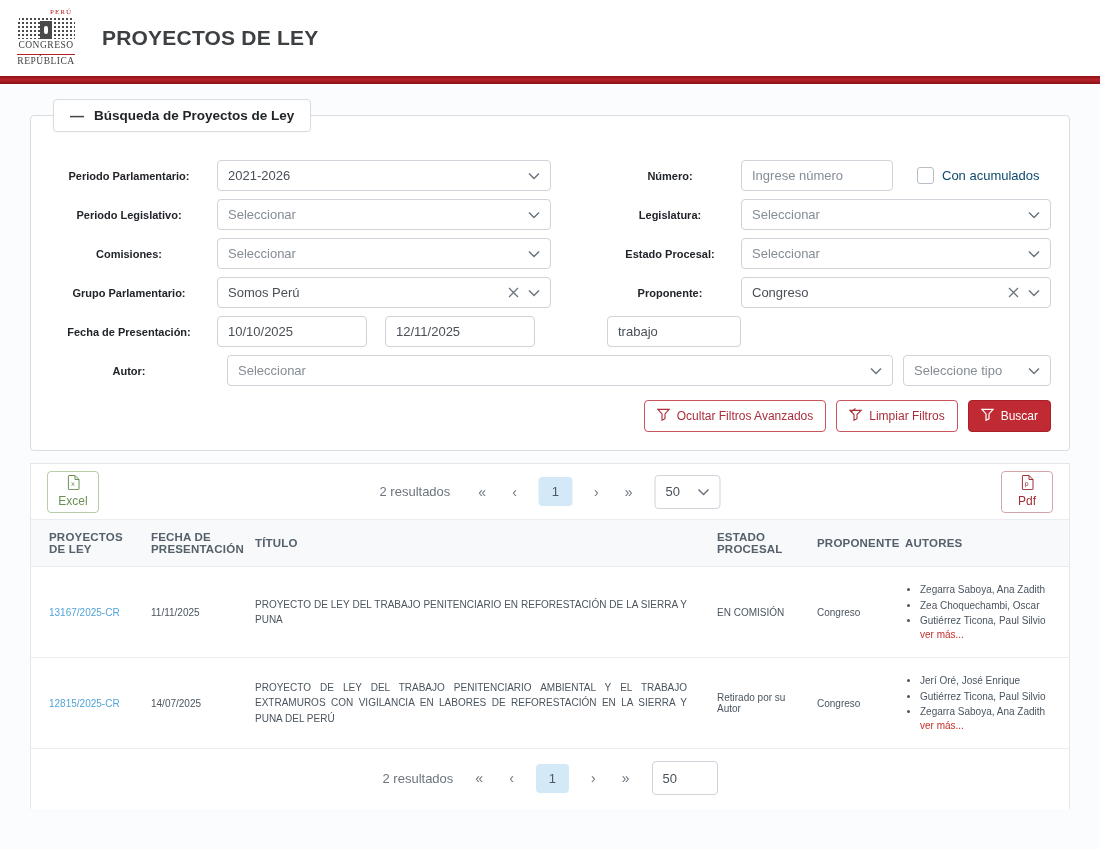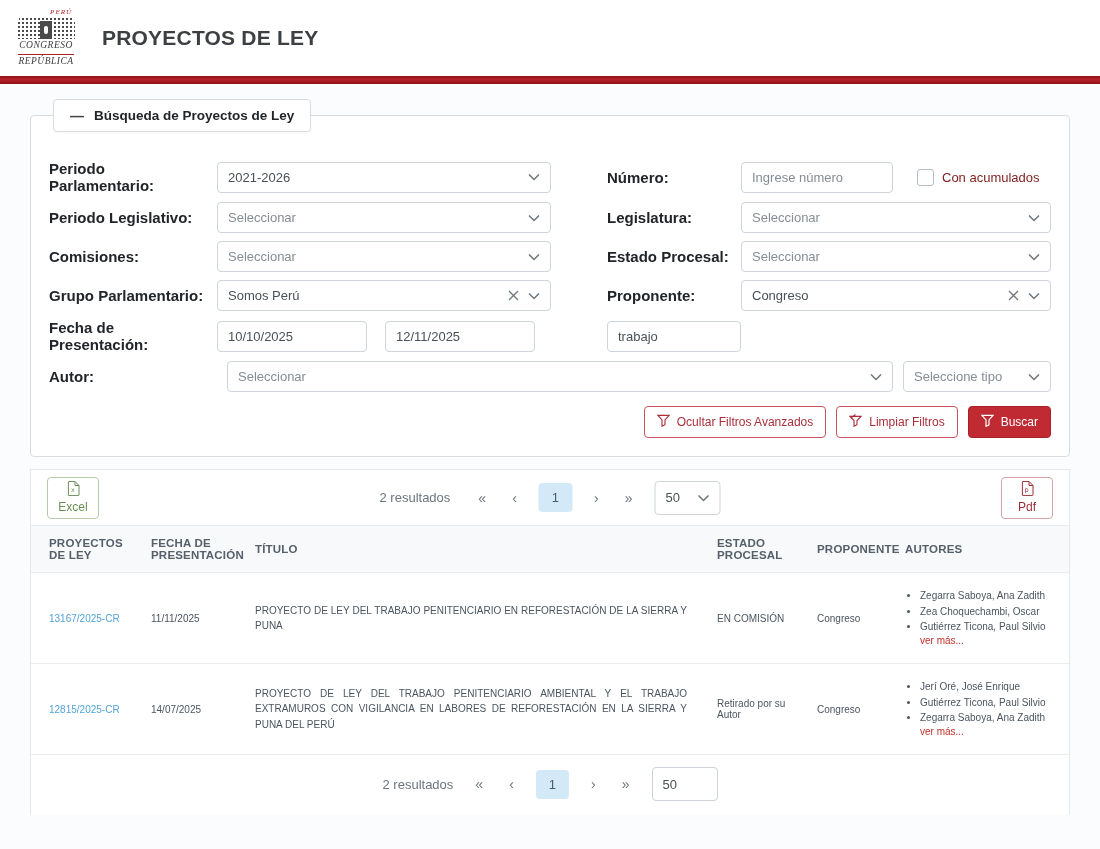--- a/index.html
+++ b/index.html
@@ -1,47 +1,47 @@
 <!DOCTYPE html>
 <html><head>
 <meta charset="utf-8">
 <style>
   * { margin:0; padding:0; box-sizing:border-box; }
   html,body { width:1100px; height:849px; background:#fbfcfd; font-family:"Liberation Sans","DejaVu Sans",sans-serif; overflow:hidden; }
 
   
   .app-header { background:#fff; height:76px; display:flex; align-items:center; gap:24px; padding-left:14px; }
-  .logo { width:64px; text-align:center; line-height:1;font-style:italic; }
+  .logo { width:64px; text-align:center; line-height:1; }
   .logo-peru { font-family:"Liberation Serif",serif; font-size:7px; color:#b01f24; letter-spacing:1px; text-align:right; padding-right:6px; margin-bottom:1px; }
   .logo svg { display:block; margin:0 auto; }
   .logo-congreso { font-family:"Liberation Serif",serif; font-size:9.5px; color:#3e3e3e; letter-spacing:.5px; margin-top:2px; }
   .logo-republica { font-family:"Liberation Serif",serif; font-size:9.5px; color:#3e3e3e; letter-spacing:.5px; margin-top:3px; border-top:1px solid #b01f24; padding-top:2px; display:inline-block; }
   .page-title { font-size:21px; font-weight:700; color:#3c4043; letter-spacing:.2px; }
   .red-bar { height:8px; background:linear-gradient(180deg,#8e1216 0%,#b5232a 45%,#8e1216 100%); }
 
   .main { padding:31px 30px 0 30px; }
 
   
   .search-card { position:relative; background:#fff; border:1px solid #d9dde1; border-radius:4px; padding:44px 18px 18px 18px; }
   .legend-tab { position:absolute; top:-17px; left:22px; background:#fff; border:1px solid #d9dde1; border-radius:4px; padding:8px 16px; font-size:13.5px; font-weight:700; color:#212529; display:flex; align-items:center; gap:10px; box-shadow:0 1px 2px rgba(0,0,0,.03); cursor:pointer; }
   .collapse-glyph { font-weight:700; color:#444; font-size:14px; line-height:10px; }
 
   .form-row { display:grid; grid-template-columns:168px 334px 56px 134px 1fr; align-items:center; margin-bottom:8px; }
   .form-row-autor { display:grid; grid-template-columns:168px 1fr 148px; grid-column-gap:10px; align-items:center; margin-bottom:8px; }
-  .flabel { font-size:15px; font-weight:700; color:#212529; padding-right:8px; }
+  .flabel { font-size:11px; font-weight:700; color:#212529; padding-right:8px;text-align:center; }
   .control { height:31px; background:#fff; border:1px solid #ced4da; border-radius:4px; display:flex; align-items:center; padding:0 10px; font-size:13px; color:#495057; gap:9px; cursor:pointer; }
   .control .value { flex:1; white-space:nowrap; overflow:hidden; }
   .control .value.ph { color:#858d95; }
   input.control { cursor:text; width:100%; }
   input.control::placeholder { color:#858d95; }
   .chev { flex:0 0 auto; display:flex; }
   .clear-x { flex:0 0 auto; display:flex; }
   .numero-cell { display:flex; align-items:center; gap:24px; }
   .numero-cell input { width:152px; }
-  .checkbox-wrap { display:flex; align-items:center; gap:8px; font-size:13px; color:#7f1d1d; cursor:pointer; white-space:nowrap; }
+  .checkbox-wrap { display:flex; align-items:center; gap:8px; font-size:13px; color:#0c4a6e; cursor:pointer; white-space:nowrap; }
   .checkbox-box { width:17px; height:17px; border:1px solid #b6bec5; border-radius:3px; background:#fff; }
   .dates-cell { display:flex; gap:18px; }
   .dates-cell .control { width:150px; cursor:text; }
 
   .filter-actions { display:flex; justify-content:flex-end; gap:10px; margin-top:14px; }
   .btn { display:inline-flex; align-items:center; gap:7px; font-size:12px; border-radius:4px; padding:7px 12px; cursor:pointer; background:#fff; font-family:inherit; }
   .btn-outline-red { border:1px solid #c9545e; color:#ab2f3a; }
   .btn-solid-red { border:1px solid #a92029; background:#bf2a33; color:#fff; }
 
   

